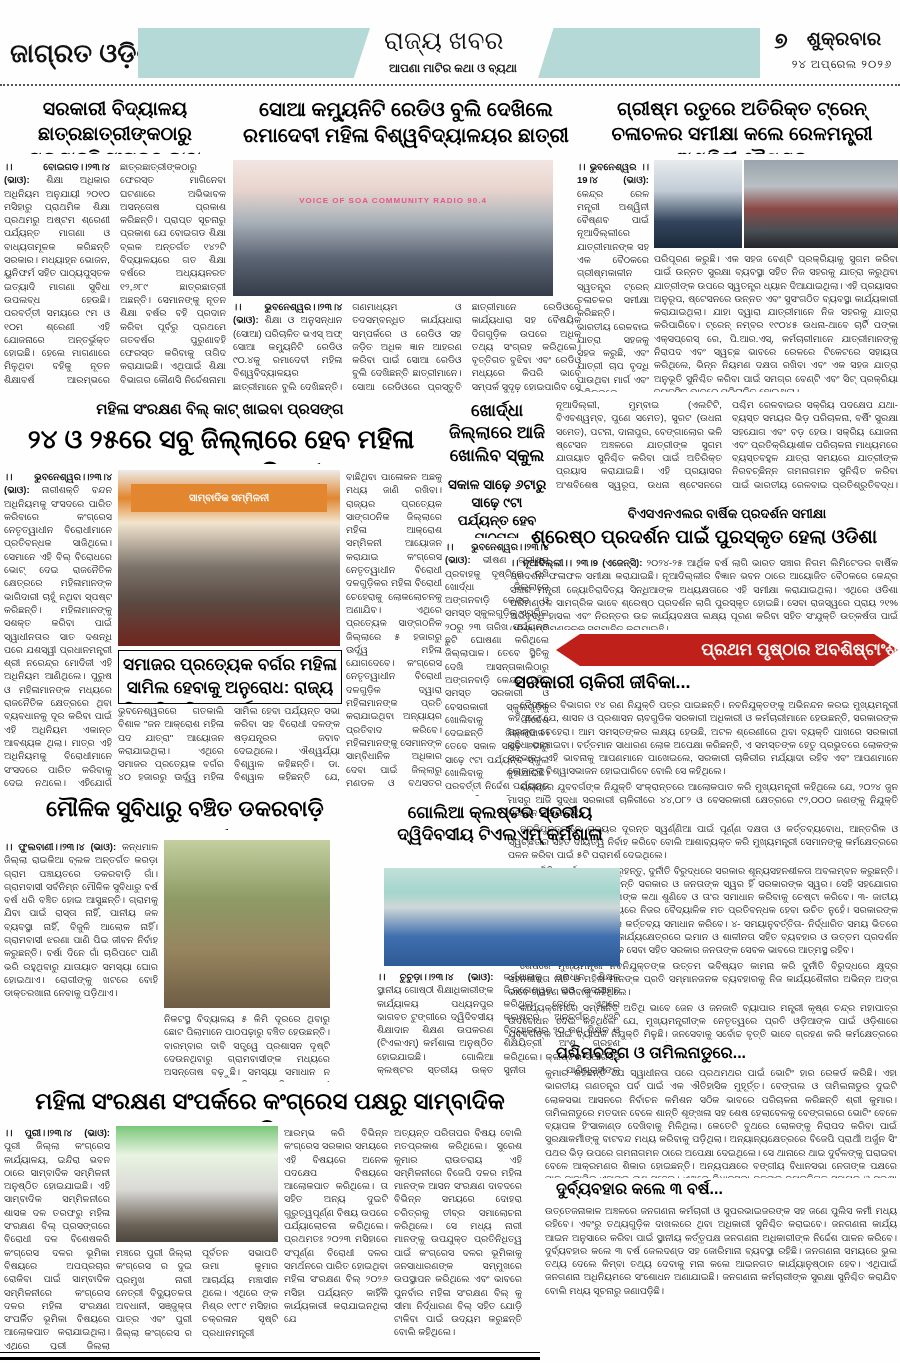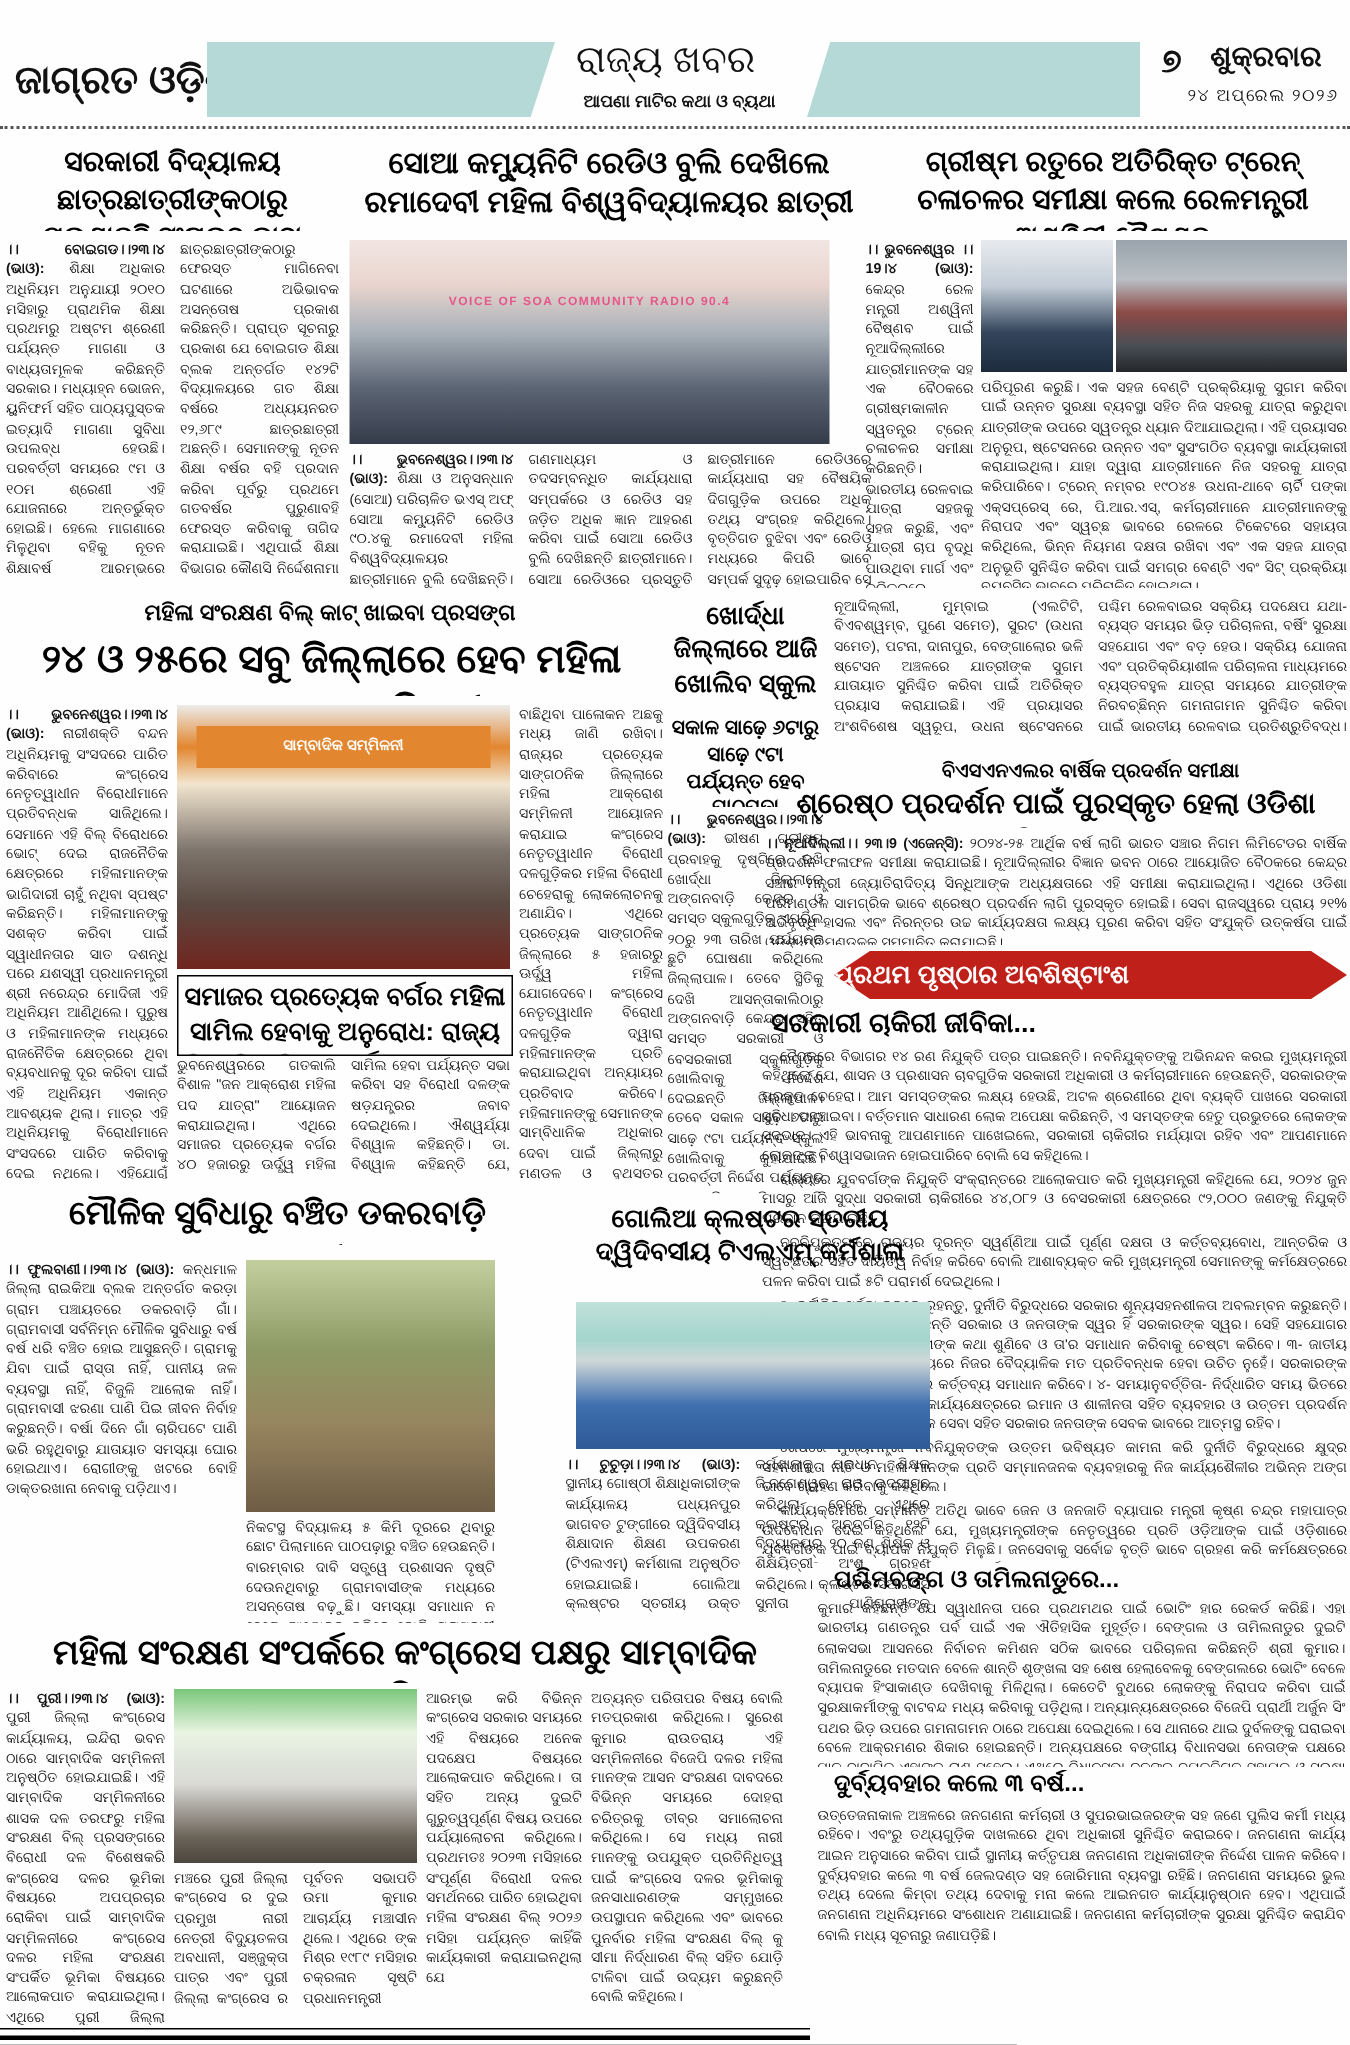--- a/index.html
+++ b/index.html
@@ -20,21 +20,21 @@
   .ph-train{background:linear-gradient(180deg,#9aa4ad 0%,#b9bfc4 30%,#8c4a46 55%,#4a4f55 80%,#23262a 100%);}
   .ph-press{background:linear-gradient(180deg,#ececea 0%,#e2862f 16%,#f2e5cf 30%,#7d746c 55%,#5a4a42 75%,#70251e 100%);}
   .ph-banner{position:absolute;top:8%;left:6%;right:6%;height:16%;background:#e2862f;
              color:#fff;font-weight:bold;font-size:10px;text-align:center;line-height:1.2;
              display:flex;align-items:center;justify-content:center;}
   .ph-village{background:linear-gradient(180deg,#c4cf9f 0%,#8e9b66 35%,#97855f 65%,#6e5c45 100%);}
   .ph-tlm{background:linear-gradient(180deg,#c2e1da 0%,#a3d5cd 25%,#cfd8d8 40%,#3f6fae 70%,#2e5a96 100%);}
   .ph-congress{background:linear-gradient(180deg,#79c779 0%,#e9f4e2 25%,#d9d9d5 55%,#6c6459 85%,#4c463e 100%);}
   .caption{border:1px solid #000;font-weight:bold;font-size:17px;line-height:1.35;
            text-align:center;padding:3px 4px;color:#000;}
-  .ribbon{background:#bf2019;color:#fff;font-weight:bold;text-align:left;
+  .ribbon{background:#bf2019;color:#fff;font-weight:bold;text-align:right;
           clip-path:polygon(0 50%,7% 0,93% 0,100% 50%,93% 100%,7% 100%);}
   .subhead{font-weight:bold;color:#000;}
   .dotted{border-bottom:2px dotted #555;}
   .dblrule{border-top:1px solid #000;border-bottom:3px solid #000;height:4px;}
   p{margin:0 0 2px 0;text-indent:12px;}
   p.noindent{text-indent:0;}
 </style>
 </head>
 <body>
 

